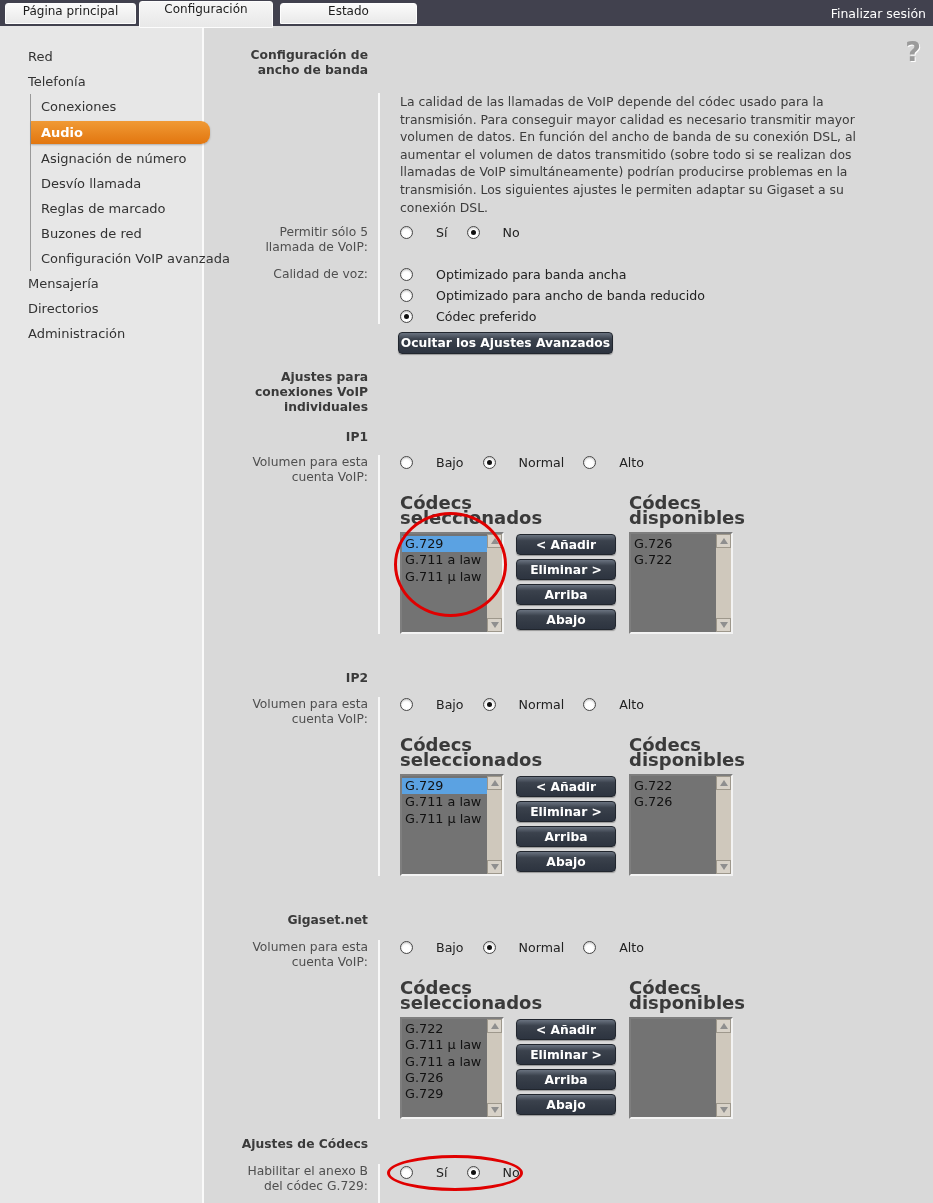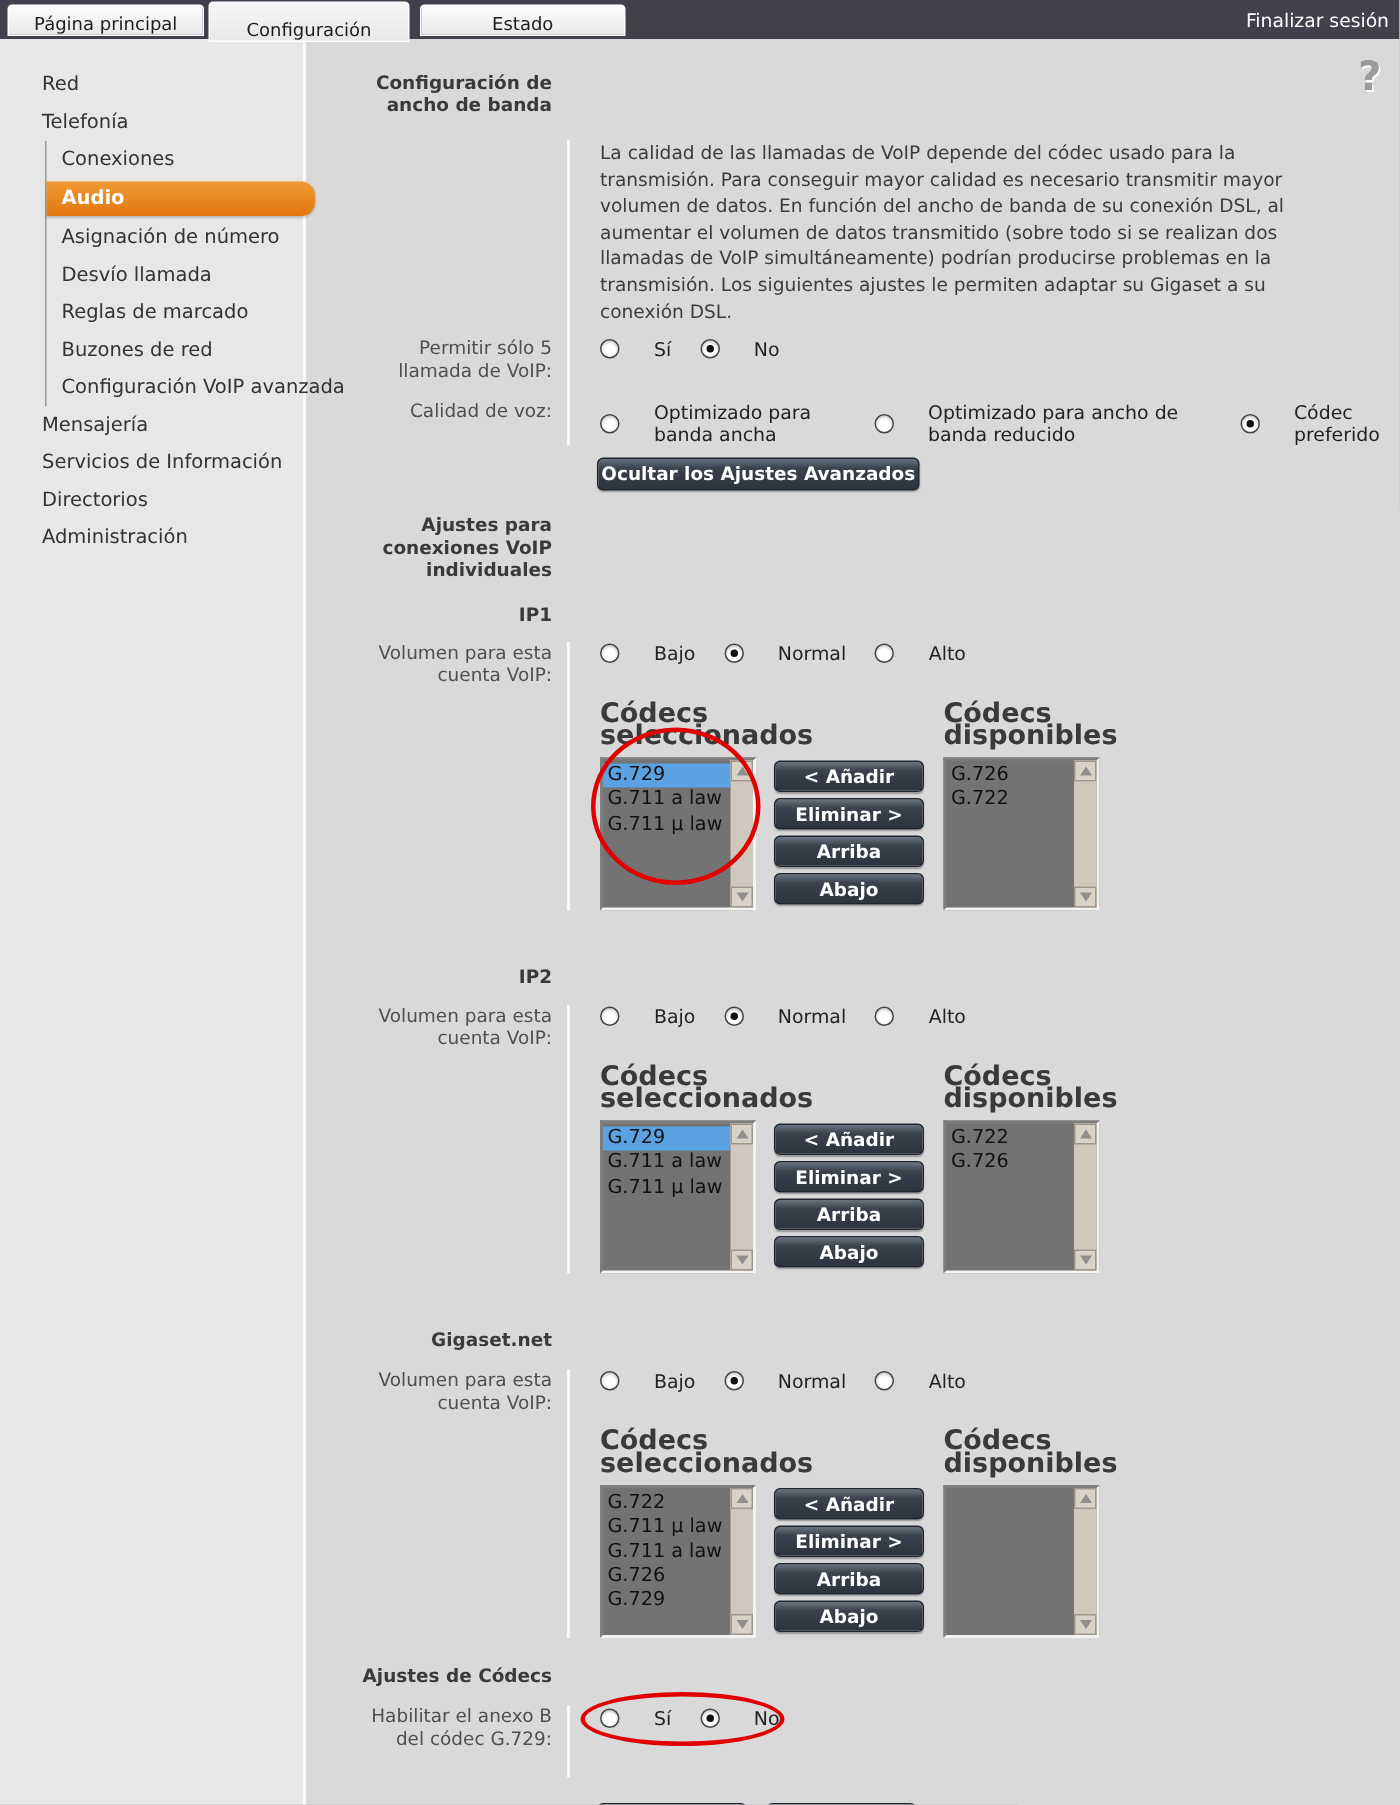--- a/index.html
+++ b/index.html
@@ -7,21 +7,21 @@
     --accent-orange:#e2760f; --accent-orange-light:#f09a35;
     --button-dark:#333a45; --button-dark-light:#6a7380;
     --selection-blue:#5ba2e2; --annotation-red:#e00000; --scrollbar-tan:#cfc8bc;
   }
   *{margin:0;padding:0;box-sizing:border-box;}
   body{font-family:"DejaVu Sans","Liberation Sans",sans-serif;background:#b0b0b0;}
   .page{width:933px;height:1203px;background:var(--content-bg);position:relative;overflow:hidden;margin:0 auto;}
 
   
   .header{position:relative;height:26px;background:var(--header-bg);z-index:5;}
-  .tab{position:absolute;display:flex;align-items:flex-end;justify-content:center;
+  .tab{position:absolute;display:flex;align-items:flex-start;justify-content:center;
        background:linear-gradient(180deg,#fbfbfb,#e9e9e9);border:1px solid #fdfdfd;
        border-radius:3px 3px 0 0;font-size:12px;color:#1c1c1c;cursor:pointer;}
   .tab.inactive{top:3px;height:21px;}
   .tab.active{top:1px;height:27px;background:linear-gradient(180deg,#f6f6f6,#e8e8e8);z-index:6;}
   .tab0{left:5px;width:131px;}
   .tab1{left:139px;width:134px;}
   .tab2{left:280px;width:137px;}
   .logout{position:absolute;right:7px;top:0;height:26px;display:flex;align-items:center;
           color:#fff;font-size:12.5px;cursor:pointer;}
 
@@ -50,21 +50,21 @@
 
   .desc{font-size:12.4px;line-height:17.6px;color:#3c3c3c;max-width:478px;}
 
   
   .radio{display:inline-flex;align-items:center;gap:23px;font-size:12.6px;color:#222;cursor:pointer;}
   .rb{width:13px;height:13px;border-radius:50%;background:#fff;border:1px solid #454545;
       box-shadow:inset 0 1px 2px rgba(0,0,0,.25);position:relative;flex:none;}
   .rb.checked::after{content:"";position:absolute;left:3px;top:3px;width:5px;height:5px;
       border-radius:50%;background:#101010;}
   .radio-line{display:flex;gap:19px;align-items:center;}
-  .radio-stack{display:flex;gap:6px;}
+  .radio-stack{display:flex;flex-direction:column;gap:6px;}
 
   
   .btn-dark{display:flex;align-items:center;justify-content:center;color:#fff;font-weight:bold;
       font-size:12.3px;background:linear-gradient(180deg,var(--button-dark-light) 0%,#3b424d 30%,var(--button-dark) 65%,#2d3440 100%);
       border:1px solid #21262e;border-radius:4px;box-shadow:0 1px 1px rgba(0,0,0,.3);cursor:pointer;
       white-space:nowrap;}
   .btn-wide{width:215px;height:22px;}
   .btn-std{width:100px;height:21px;}
 
   
@@ -130,21 +130,20 @@
       <div class="subnav">
         <div class="nav-item">Conexiones</div>
         <div class="nav-item active">Audio</div>
         <div class="nav-item">Asignación de número</div>
         <div class="nav-item">Desvío llamada</div>
         <div class="nav-item">Reglas de marcado</div>
         <div class="nav-item">Buzones de red</div>
         <div class="nav-item">Configuración VoIP avanzada</div>
       </div>
       <div class="nav-item">Mensajería</div>
-      <div class="nav-item">Servicios de Información</div>
       <div class="nav-item">Directorios</div>
       <div class="nav-item">Administración</div>
     </div>
 
     <div class="content">
       <div class="help">?</div>
 
       <div class="row hrow m-top22">
         <div class="lbl">Configuración de ancho de banda</div>
         <div class="ctl"></div>

